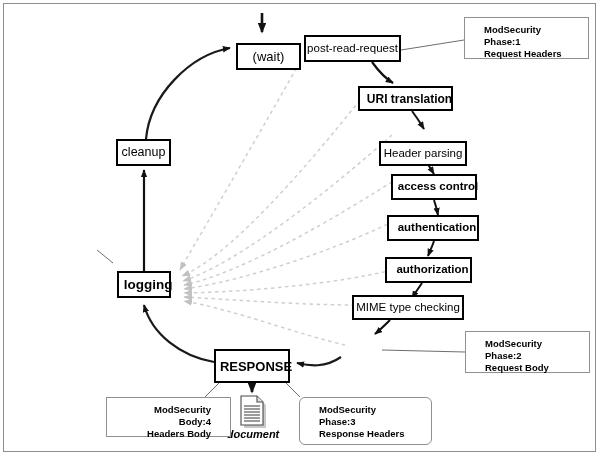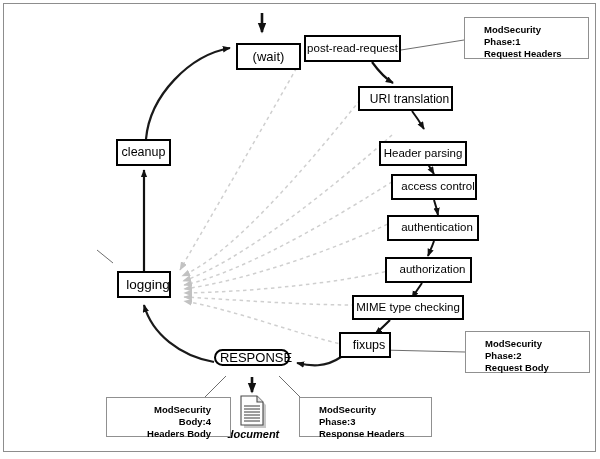--- a/index.html
+++ b/index.html
@@ -9,21 +9,21 @@
   #frame{position:absolute;left:3px;top:3px;width:593px;height:449px;
          border:1px solid #8d8d8d;box-sizing:border-box;background:#fff;}
   svg#wires{position:absolute;left:0;top:0;width:600px;height:459px;}
 
   
   .node{position:absolute;box-sizing:border-box;background:#fff;
         border:2px solid #000;display:flex;align-items:center;
         justify-content:center;color:#000;line-height:1;
         text-align:center;white-space:nowrap;}
   .node .lbl{display:block;padding:0 5px;}
-  .n-bold{font-weight:normal;padding-left:8px;}
+  .n-bold{font-weight:bold;padding-left:8px;}
 
   
   .ann{position:absolute;box-sizing:border-box;background:#fff;
        border:1px solid #909090;color:#000;font-size:9.5px;
        font-weight:bold;line-height:12px;padding:6px 19px;}
   .ann.right-al{text-align:right;}
 
   
   .docwrap{position:absolute;}
   .doccap{position:absolute;text-align:center;font-style:italic;
@@ -123,25 +123,22 @@
   </div>
 
   <div class="node n-bold" style="left:387px;top:215px;width:92px;height:26px;font-size:11.5px;">
     <span class="lbl">authentication</span>
   </div>
 
   <div class="node" style="left:352px;top:295px;width:112px;height:25px;font-size:11.5px;">
     <span class="lbl">MIME type checking</span>
   </div>
 
-  <div class="node n-bold" style="left:339px;top:332px;width:52px;height:26px;font-size:12.5px;">
-    <span class="lbl">fixups</span>
-  </div>
 
-  <div class="node n-bold" style="left:214px;top:349px;width:76px;height:17px;font-size:13px;border-radius:11px;">
+  <div class="node n-bold" style="left:214px;top:349px;width:76px;height:34px;font-size:13px;">
     <span class="lbl">RESPONSE</span>
   </div>
 
   <div class="node n-bold" style="left:117px;top:271px;width:54px;height:27px;font-size:13.5px;">
     <span class="lbl">logging</span>
   </div>
 
   <div class="node" style="left:116px;top:139px;width:55px;height:27px;font-size:12.5px;">
     <span class="lbl">cleanup</span>
   </div>
@@ -166,21 +163,21 @@
   <div class="ann" style="left:464px;top:17px;width:125px;height:42px;">
     <div>ModSecurity Phase:1</div>
     <div>Request Headers</div>
   </div>
 
   <div class="ann" style="left:465px;top:331px;width:125px;height:42px;">
     <div>ModSecurity Phase:2</div>
     <div>Request Body</div>
   </div>
 
-  <div class="ann" style="left:299px;top:397px;width:133px;height:40px;">
+  <div class="ann" style="left:299px;top:397px;width:133px;height:48px;border-radius:6px;">
     <div>ModSecurity Phase:3</div>
     <div>Response Headers</div>
   </div>
 
   <div class="ann right-al" style="left:106px;top:397px;width:125px;height:40px;">
     <div>ModSecurity Body:4</div>
     <div>Headers Body</div>
   </div>
 
 </div>

